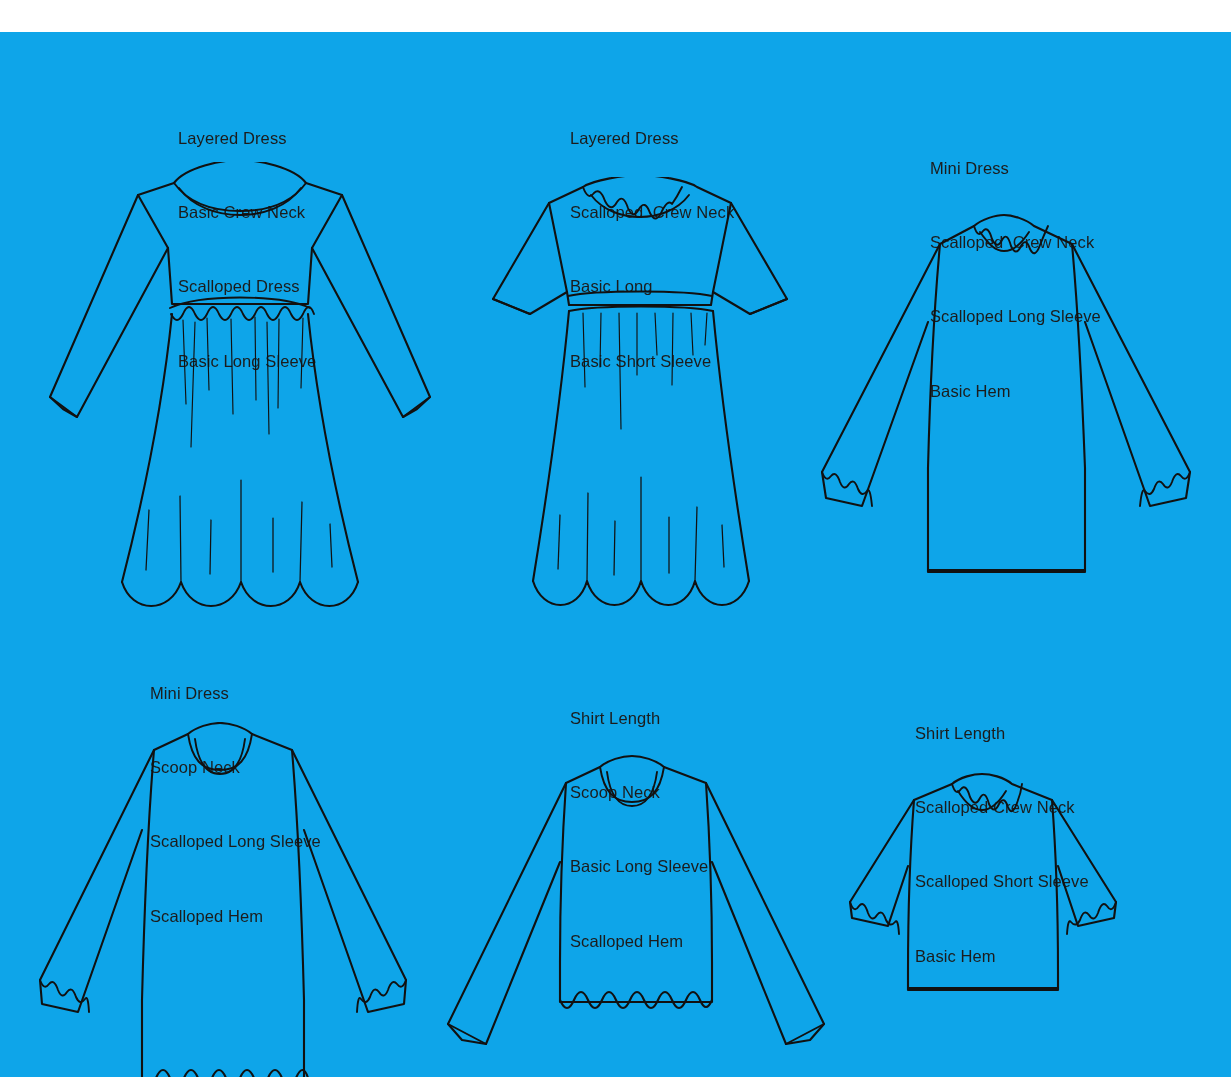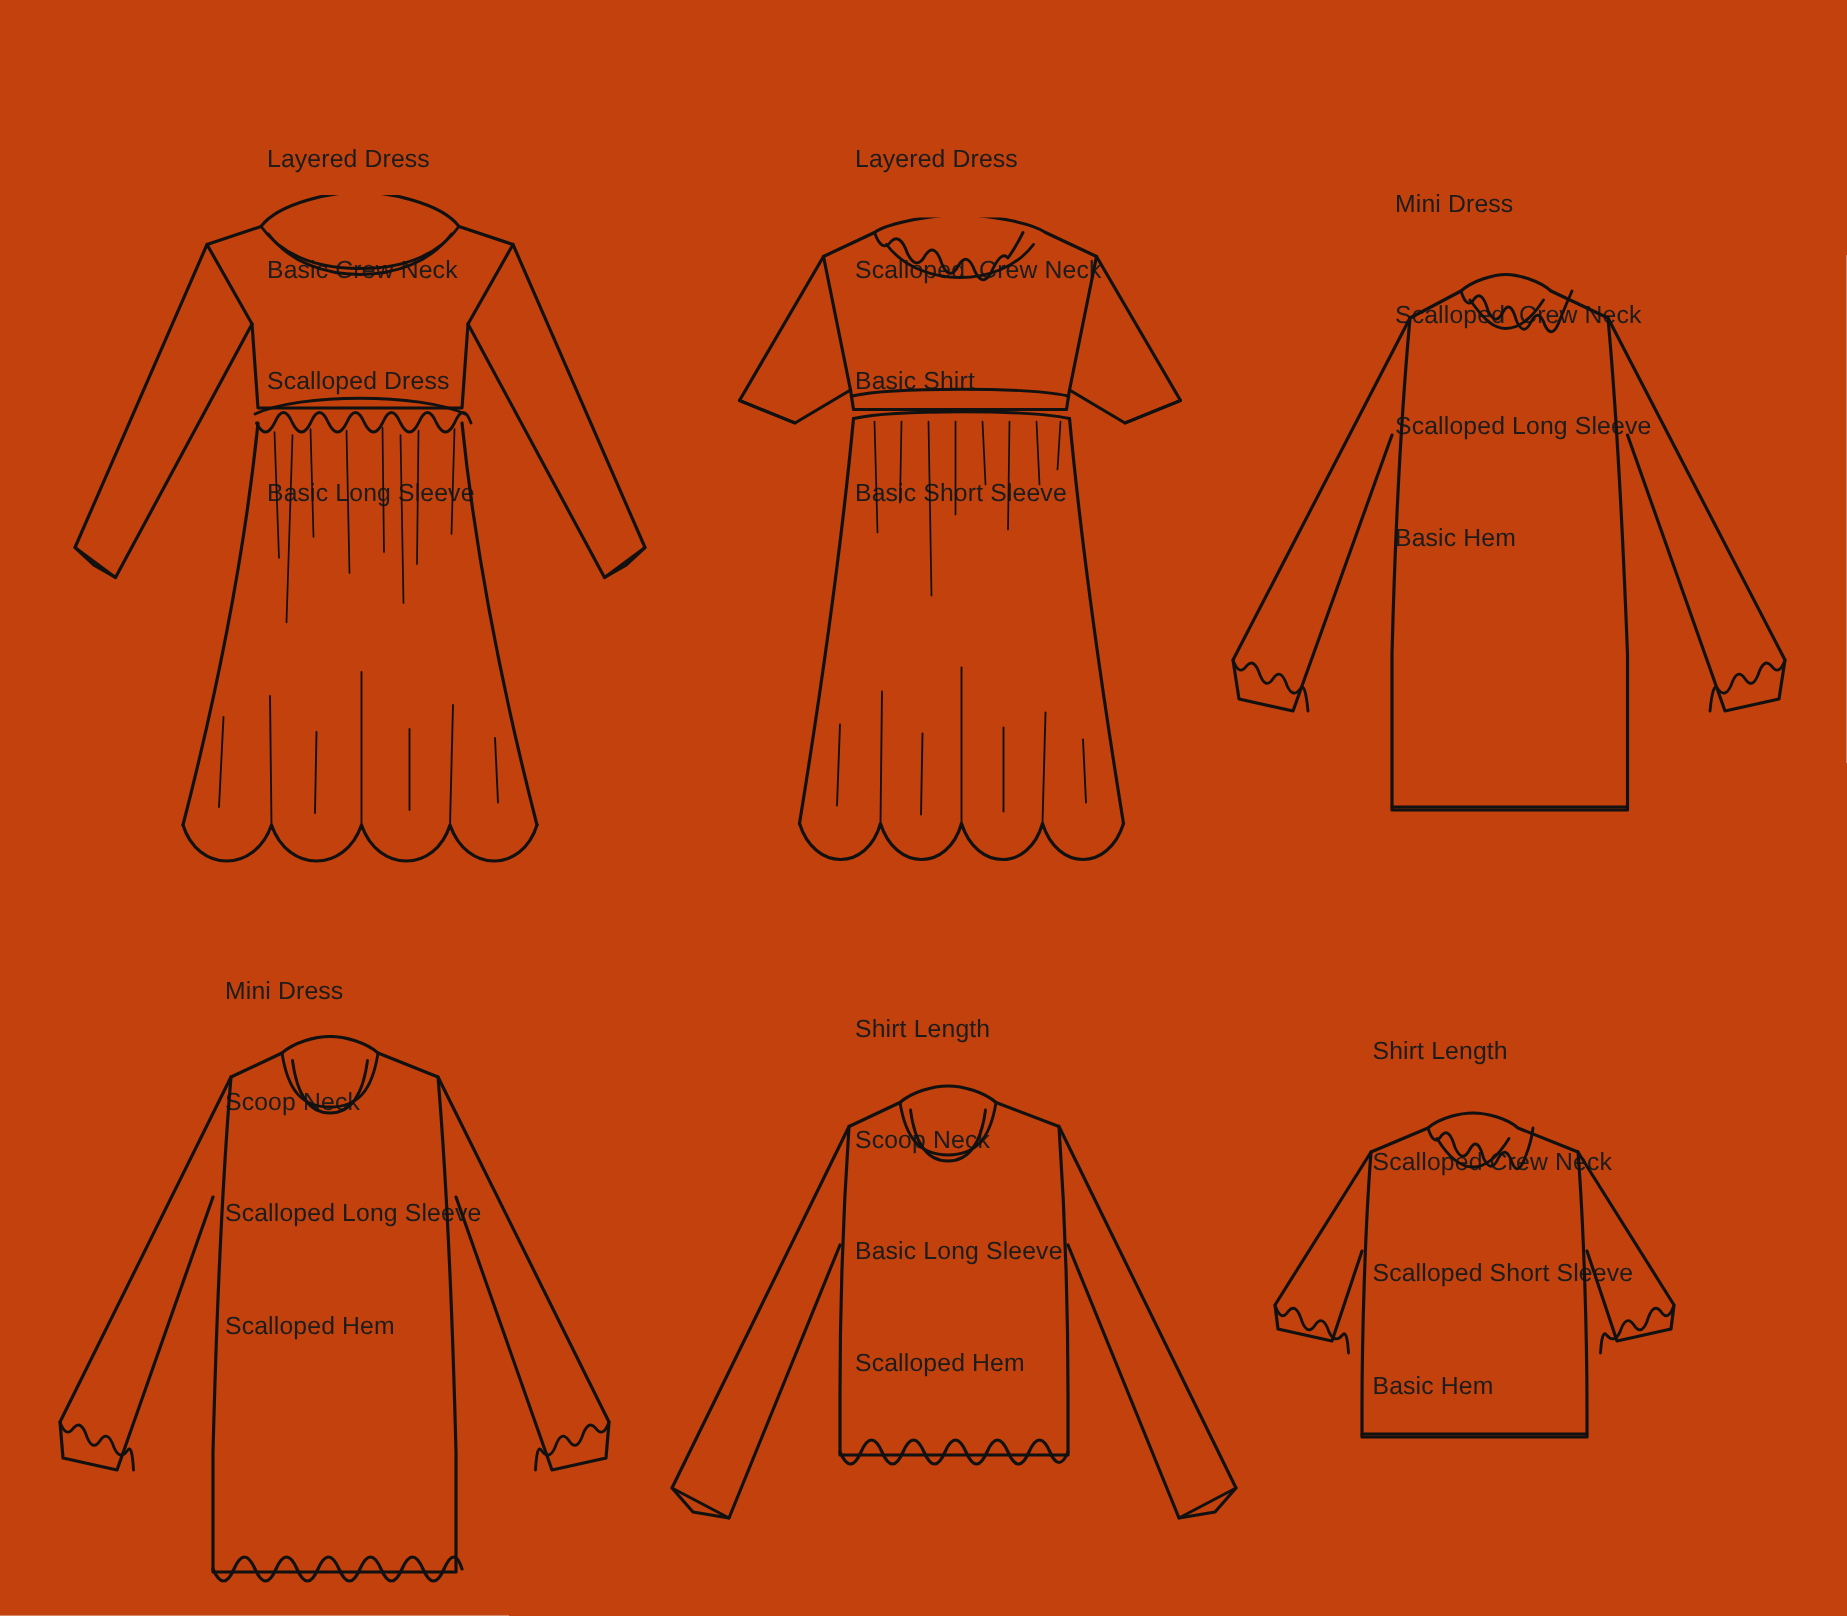--- a/index.html
+++ b/index.html
@@ -12,21 +12,22 @@
     width: 1231px;
     height: 1077px;
     position: relative;
     overflow: hidden;
     font-family: "Liberation Sans", sans-serif;
     color: #1a1a1a;
   }
   .sheet {
     position: absolute;
     inset: 0;
-    background: #c2410c;
+    background: #0ea5e9;
+    margin-top: 32px;
   }
   .garment-cell {
     position: absolute;
   }
   .spec-list {
     position: absolute;
     font-size: 16.5px;
     line-height: 24.8px;
     letter-spacing: 0.1px;
     color: #1c1c1c;
@@ -124,21 +125,21 @@
       <path class="drape" d="M 233 410 L 233 356"></path>
       <path class="drape" d="M 292 405 L 290 362"></path>
     </svg>
   </div>
 
   <div class="garment-cell" style="left:440px; top:0px; width:420px; height:590px;">
 
     <div class="spec-list" style="left:130px; top:44px;">
       <span class="spec-line">Layered Dress</span>
       <span class="spec-line">Scalloped  Crew Neck</span>
-      <span class="spec-line">Basic Shirt</span>
+      <span class="spec-line">Basic Long</span>
       <span class="spec-line">Basic Short Sleeve</span>
     </div>
 
     <svg class="flat-svg" style="left:35px; top:145px;" width="330" height="435" viewBox="0 0 330 435">
 
       <path class="outline" d="M 108 10
            C 118 3, 150 -2, 165 -2
            C 180 -2, 212 3, 222 10
            L 256 26
            L 238 115

